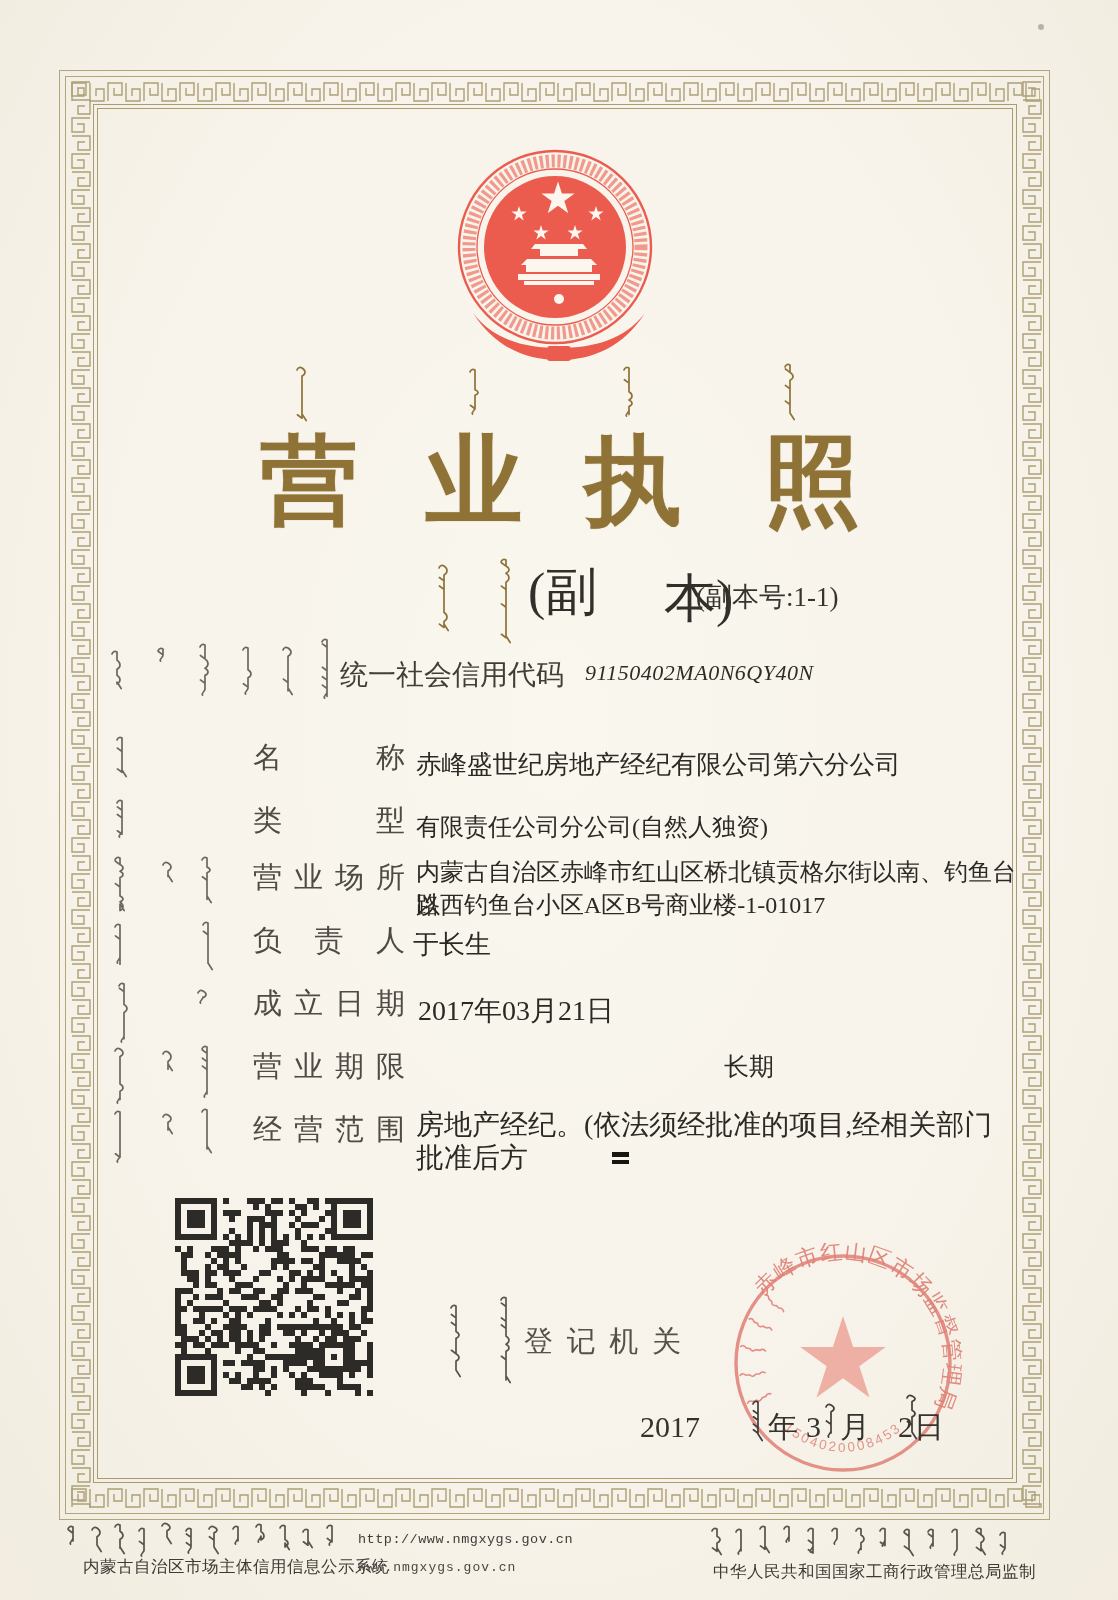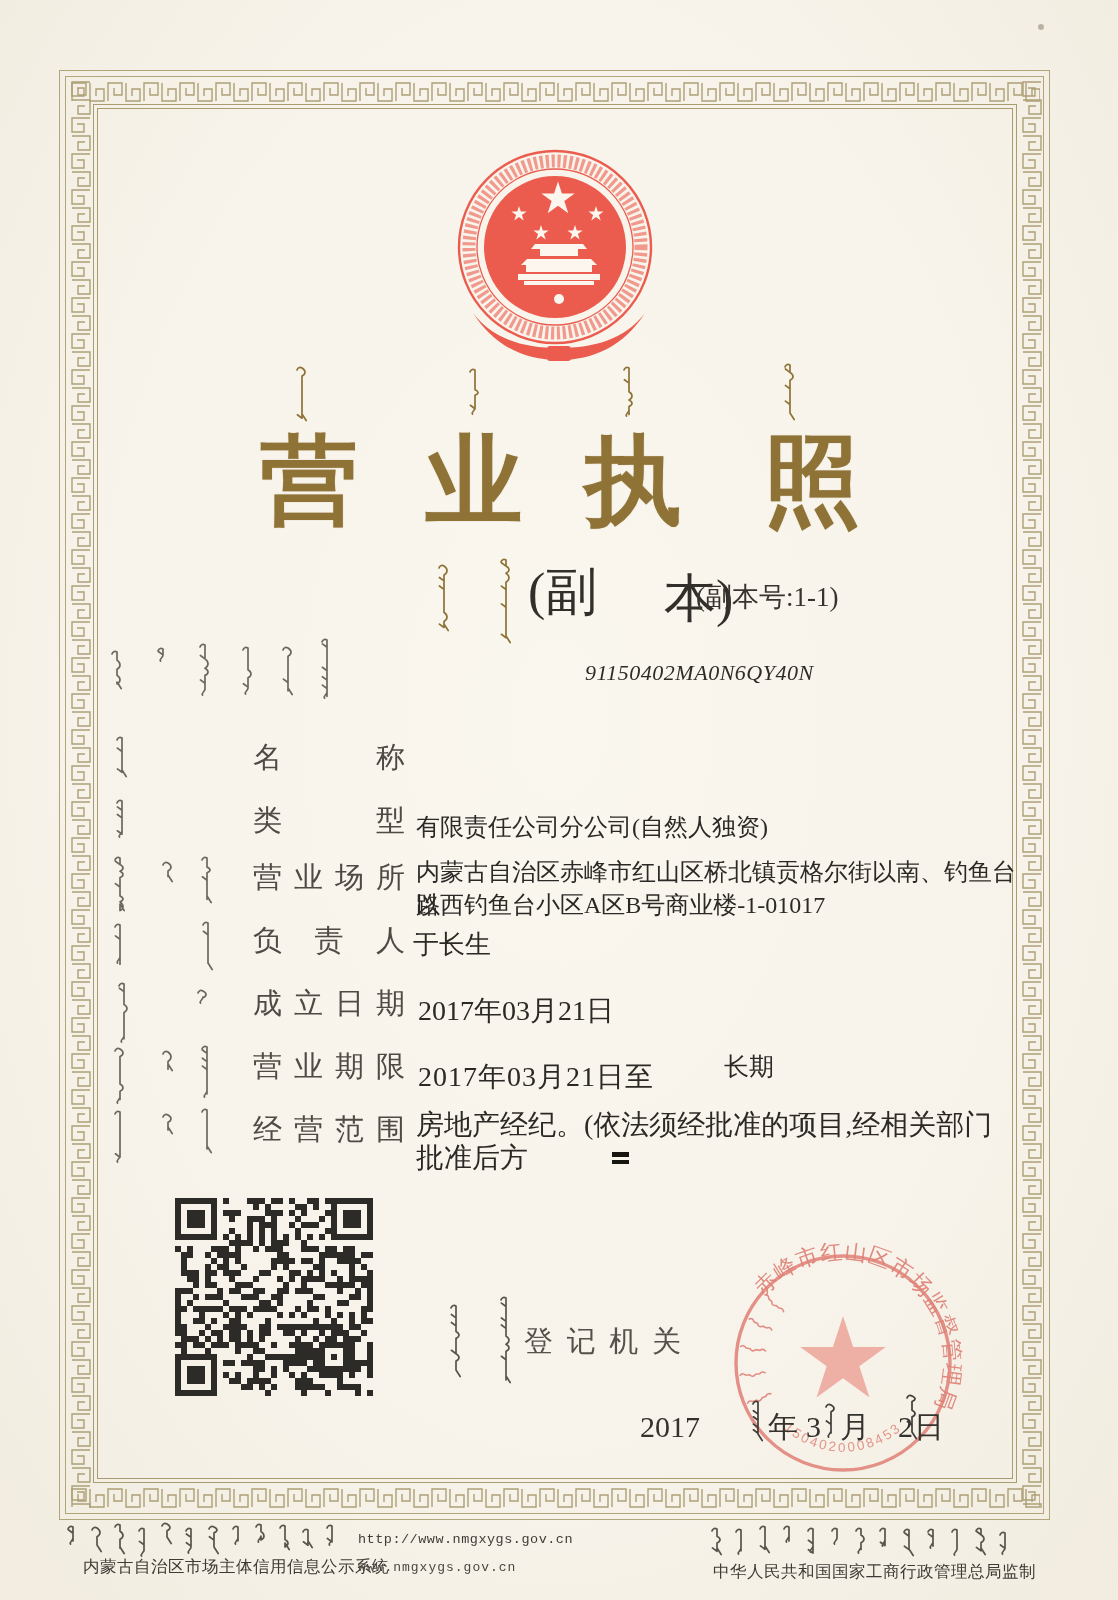--- a/index.html
+++ b/index.html
@@ -161,28 +161,30 @@
   <i class="mongol" style="left:281px;top:646px">
       <svg width="14" height="50" viewBox="0 0 14 50">
         <path d="M7,2 c-3,-1.5 -4.5,0.5 -5,2 M7,2 C11,4.5 11,8.2 7,10.3 L7,19.7 L7,27.0 L7,36.5 l-4.6,-3.4 m4.6,3.4 L7,44.8 L7,42 l4.2,6.5" fill="none" stroke="currentColor" stroke-width="1.7" stroke-linecap="round" stroke-linejoin="round"></path>
       </svg>
     </i>
   <i class="mongol" style="left:320px;top:638px">
       <svg width="14" height="62" viewBox="0 0 14 62">
         <path d="M7,2 c-3,-1.5 -4.5,0.5 -5,2 M7,2 L7,9.3 l-4.6,-3.4 m4.6,3.4 L7,18.4 L7,24.0 L7,32.7 l-4.6,-3.4 m4.6,3.4 L7,42.1 l-4.6,-3.4 m4.6,3.4 L7,50.5 l-4.6,-3.4 m4.6,3.4 L7,58.3 L7,54 c0,3 -4,3.5 -2.5,6.2" fill="none" stroke="currentColor" stroke-width="1.7" stroke-linecap="round" stroke-linejoin="round"></path>
       </svg>
     </i>
+  <span class="abs" style="left:340px;top:656px;font-size:28px;color:#413e38">统一社会信用代码</span>
   <span class="code" style="left:585px;top:660px;font-size:22px;letter-spacing:0.5px">91150402MA0N6QY40N</span>
 
   <i class="mongol" style="left:115px;top:736px">
       <svg width="14" height="42" viewBox="0 0 14 42">
         <path d="M7,2 c-3,-1.5 -4.5,0.5 -5,2 M7,2 L7,7.9 L7,15.5 l-4.6,-3.4 m4.6,3.4 L7,22.4 L7,30.7 L7,36.3 l-4.6,-3.4 m4.6,3.4 L7,34 l4.2,6.5" fill="none" stroke="currentColor" stroke-width="1.7" stroke-linecap="round" stroke-linejoin="round"></path>
       </svg>
     </i>
   <div class="lab" style="top:742px">名称</div>
+  <div class="val" style="top:748px;font-size:25.5px">赤峰盛世纪房地产经纪有限公司第六分公司</div>
 
   <i class="mongol" style="left:115px;top:799px">
       <svg width="14" height="40" viewBox="0 0 14 40">
         <path d="M7,2 c-3,-1.5 -4.5,0.5 -5,2 M7,2 L7,11.3 l-4.6,-3.4 m4.6,3.4 L7,18.9 l-4.6,-3.4 m4.6,3.4 L7,25.7 L7,35.2 l-4.6,-3.4 m4.6,3.4 L7,32 c0,3 -4,3.5 -2.5,6.2" fill="none" stroke="currentColor" stroke-width="1.7" stroke-linecap="round" stroke-linejoin="round"></path>
       </svg>
     </i>
   <div class="lab" style="top:805px">类型</div>
   <div class="val" style="top:811px;font-size:24px">有限责任公司分公司(自然人独资)</div>
 
   <i class="mongol" style="left:113px;top:856px">
@@ -239,21 +241,20 @@
       <svg width="14" height="22" viewBox="0 0 14 22">
         <path d="M7,2 c-3,-1.5 -4.5,0.5 -5,2 M7,2 C11,4.8 11,9.0 7,11.4 L7,19.2 L7,14 l4.2,6.5" fill="none" stroke="currentColor" stroke-width="1.7" stroke-linecap="round" stroke-linejoin="round"></path>
       </svg>
     </i>
   <i class="mongol" style="left:200px;top:1045px">
       <svg width="14" height="54" viewBox="0 0 14 54">
         <path d="M7,2 c-3,-1.5 -4.5,0.5 -5,2 M7,2 L7,8.4 l-4.6,-3.4 m4.6,3.4 L7,16.6 l-4.6,-3.4 m4.6,3.4 L7,24.5 l-4.6,-3.4 m4.6,3.4 L7,33.4 L7,41.3 L7,48.8 L7,46 c0,3 -4,3.5 -2.5,6.2" fill="none" stroke="currentColor" stroke-width="1.7" stroke-linecap="round" stroke-linejoin="round"></path>
       </svg>
     </i>
   <div class="lab" style="top:1051px">营业期限</div>
-  <div class="val" style="left:418px;top:1060px;font-size:28px;letter-spacing:1px">2017年03月21日至</div>
   <div class="val" style="left:724px;top:1050px;font-size:25px">长期</div>
 
   <i class="mongol" style="left:113px;top:1110px">
       <svg width="14" height="54" viewBox="0 0 14 54">
         <path d="M7,2 c-3,-1.5 -4.5,0.5 -5,2 M7,2 L7,11.3 L7,17.9 L7,23.7 L7,31.9 L7,41.4 L7,47.2 l-4.6,-3.4 m4.6,3.4 L7,46 c0,3 -4,3.5 -2.5,6.2" fill="none" stroke="currentColor" stroke-width="1.7" stroke-linecap="round" stroke-linejoin="round"></path>
       </svg>
     </i>
   <i class="mongol" style="left:161px;top:1113px">
       <svg width="14" height="22" viewBox="0 0 14 22">
         <path d="M7,2 c-3,-1.5 -4.5,0.5 -5,2 M7,2 C11,4.2 11,7.5 7,9.3 L7,16.9 L7,14 l4.2,6.5" fill="none" stroke="currentColor" stroke-width="1.7" stroke-linecap="round" stroke-linejoin="round"></path>

